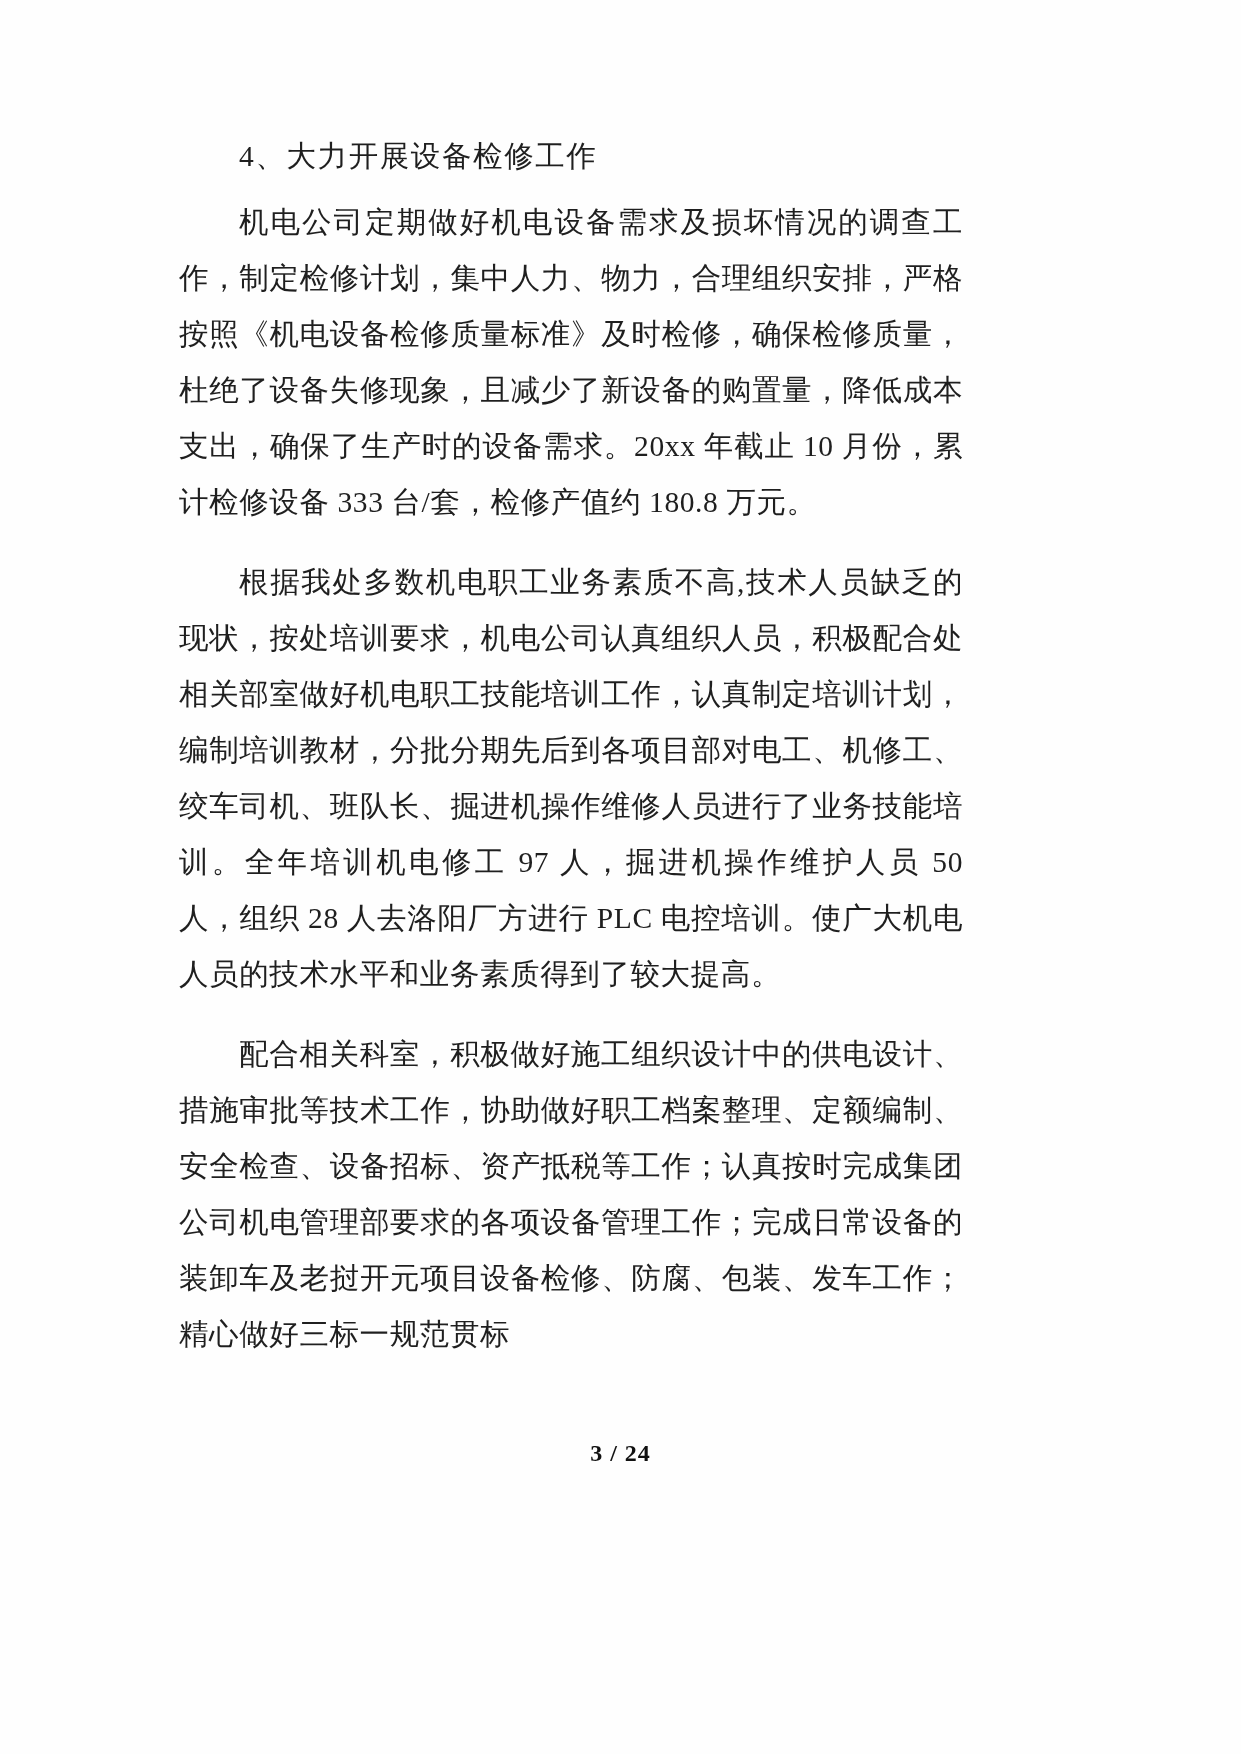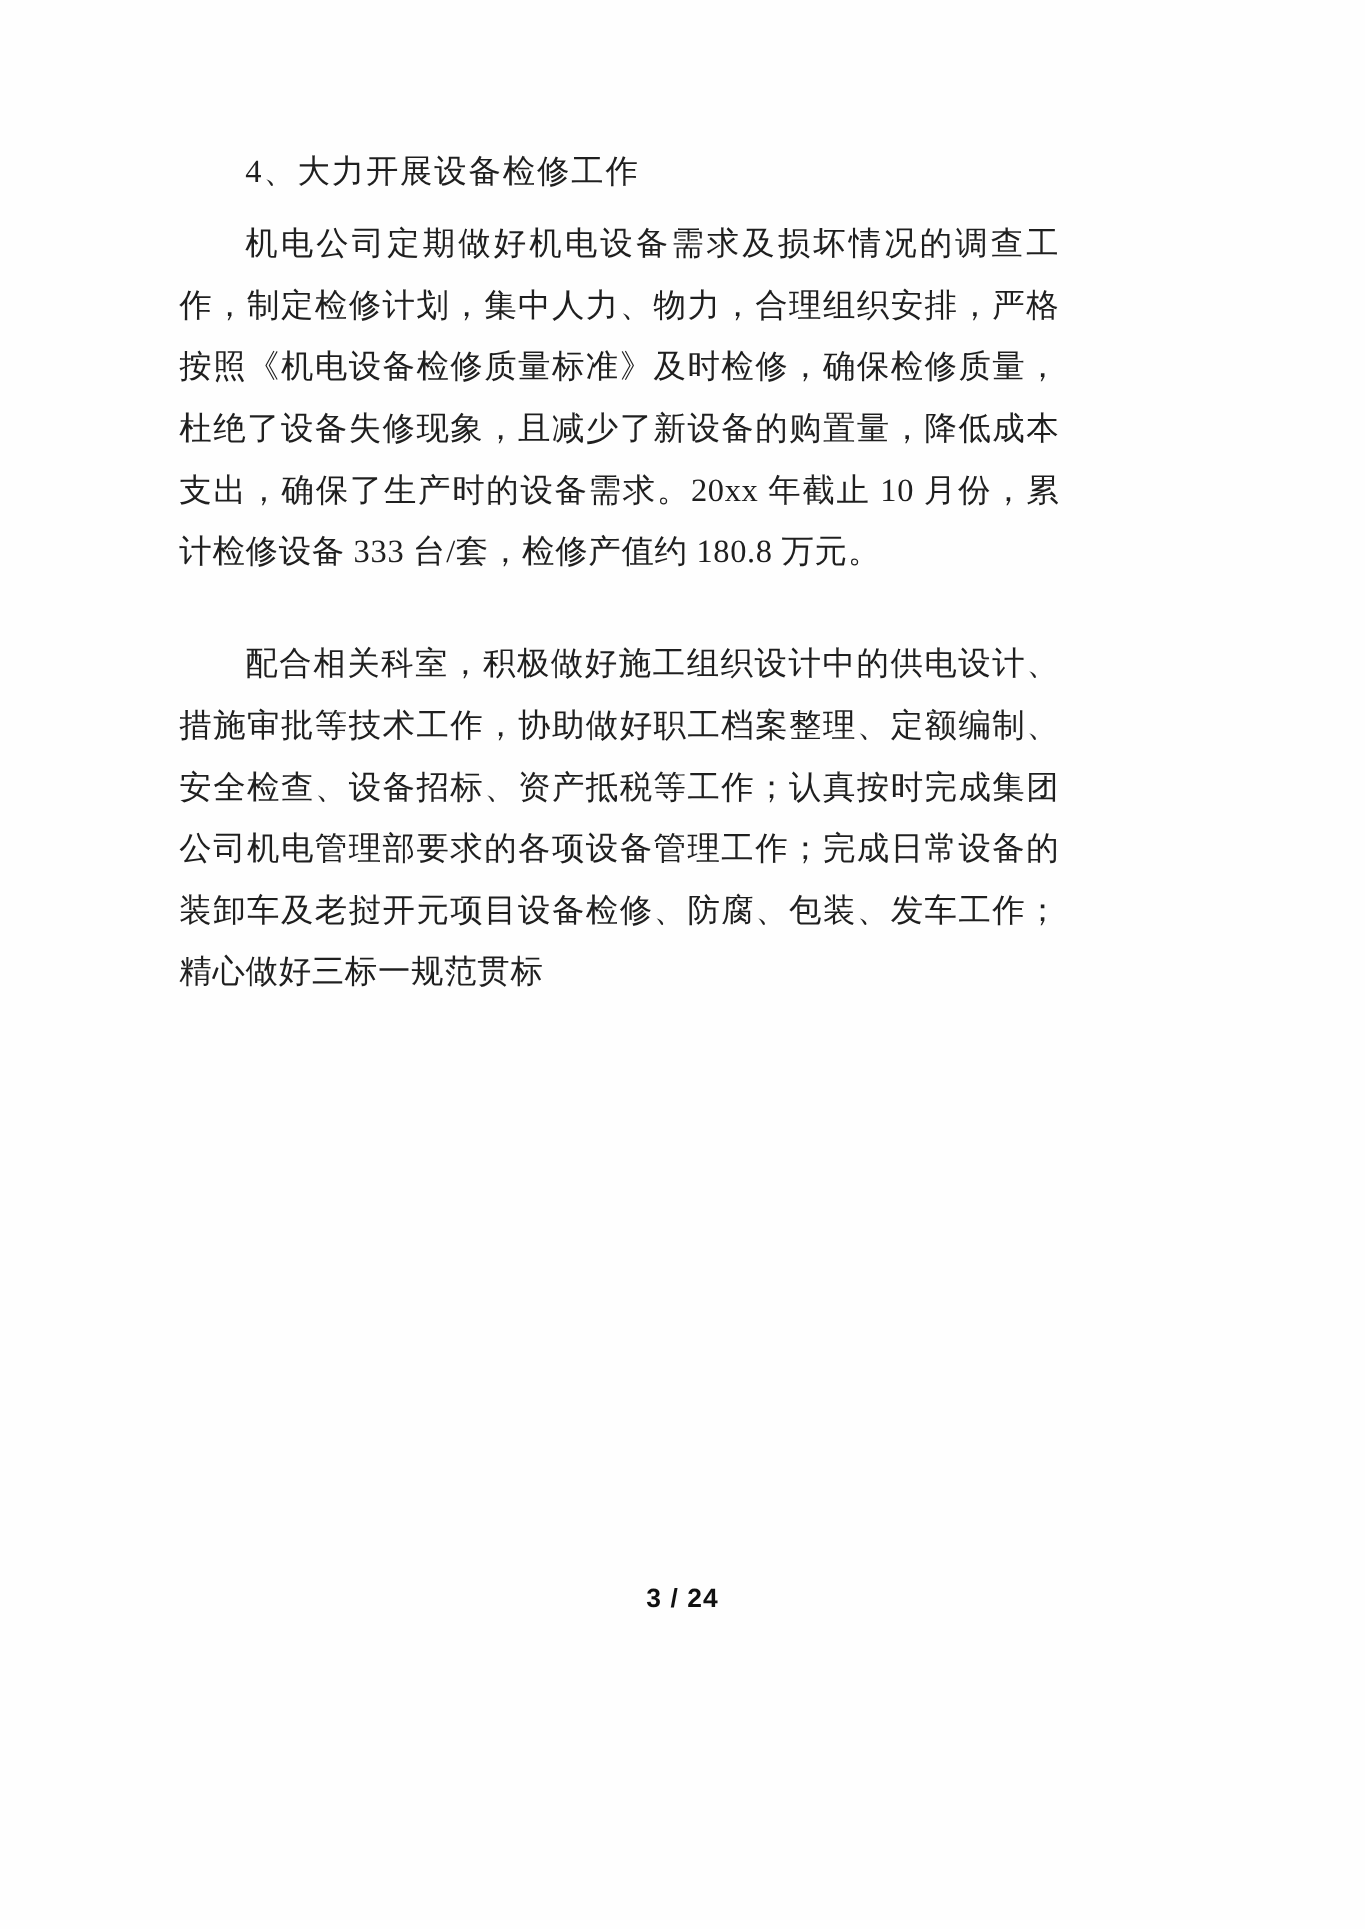--- a/index.html
+++ b/index.html
@@ -28,21 +28,21 @@
     left: 163px;
     top: 128px;
     width: 800px;
   }
   .para {
     font-size: 29.5px;
     line-height: 56px;
     letter-spacing: 0.6px;
     text-align: justify;
     text-justify: inter-ideograph;
-    margin: 0 0 2px 0;
+    margin: 0 0 2px 16px;
     color: #1f1f1f;
     font-family: "Liberation Serif", "DejaVu Serif", serif;
   }
   .para.indent {
     text-indent: 60px;
   }
   .para.head {
     text-indent: 60px;
     letter-spacing: 1.6px;
   }
@@ -51,40 +51,41 @@
   .footer {
     position: absolute;
     left: 0;
     top: 1440px;
     width: 1241px;
     text-align: center;
     font-size: 24px;
     font-weight: bold;
     letter-spacing: 1px;
     color: #111;
-    font-family: Liberation Sans, sans-serif;
+    font-family: Liberation Serif, serif;
   }
 </style>
 </head>
 <body>
 
 <div class="page">
   <div class="content">
 
     <p class="para head">4、大力开展设备检修工作</p>
 
     <div class="gap-sm"></div>
 
     <p class="para indent">机电公司定期做好机电设备需求及损坏情况的调查工作，制定检修计划，集中人力、物力，合理组织安排，严格按照《机电设备检修质量标准》及时检修，确保检修质量，杜绝了设备失修现象，且减少了新设备的购置量，降低成本支出，确保了生产时的设备需求。20xx 年截止 10 月份，累计检修设备 333 台/套，检修产值约 180.8 万元。</p>
 
     <div class="gap-md"></div>
 
 
     <div class="gap-sm"></div>
 
+    <p class="para indent">根据我处多数机电职工业务素质不高,技术人员缺乏的现状，按处培训要求，机电公司认真组织人员，积极配合处相关部室做好机电职工技能培训工作，认真制定培训计划，编制培训教材，分批分期先后到各项目部对电工、机修工、绞车司机、班队长、掘进机操作维修人员进行了业务技能培训。全年培训机电修工 97 人，掘进机操作维护人员 50 人，组织 28 人去洛阳厂方进行 PLC 电控培训。使广大机电人员的技术水平和业务素质得到了较大提高。</p>
 
     <div class="gap-md"></div>
 
 
     <div class="gap-sm"></div>
 
     <p class="para indent">配合相关科室，积极做好施工组织设计中的供电设计、措施审批等技术工作，协助做好职工档案整理、定额编制、安全检查、设备招标、资产抵税等工作；认真按时完成集团公司机电管理部要求的各项设备管理工作；完成日常设备的装卸车及老挝开元项目设备检修、防腐、包装、发车工作；精心做好三标一规范贯标</p>
 
   </div>
 

